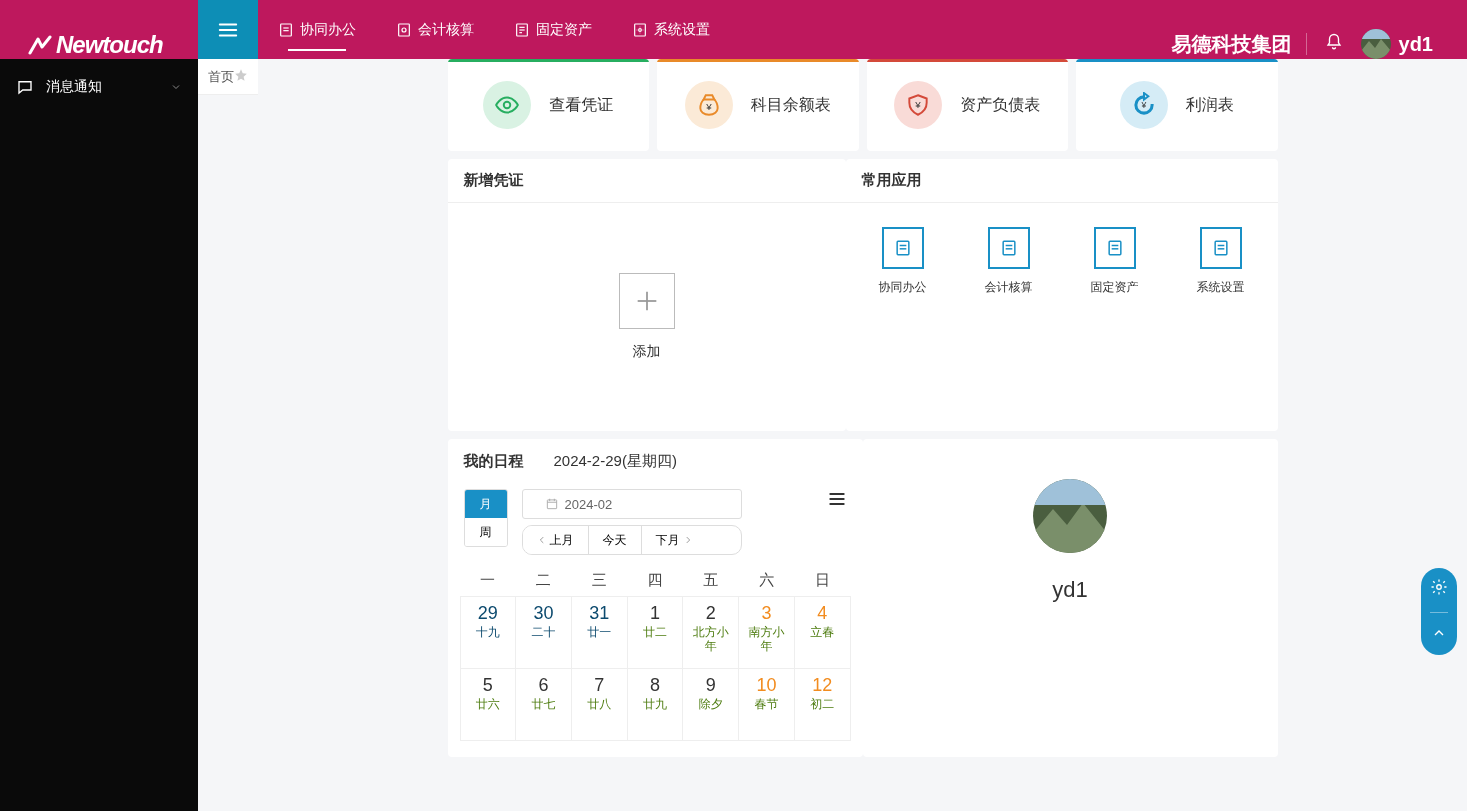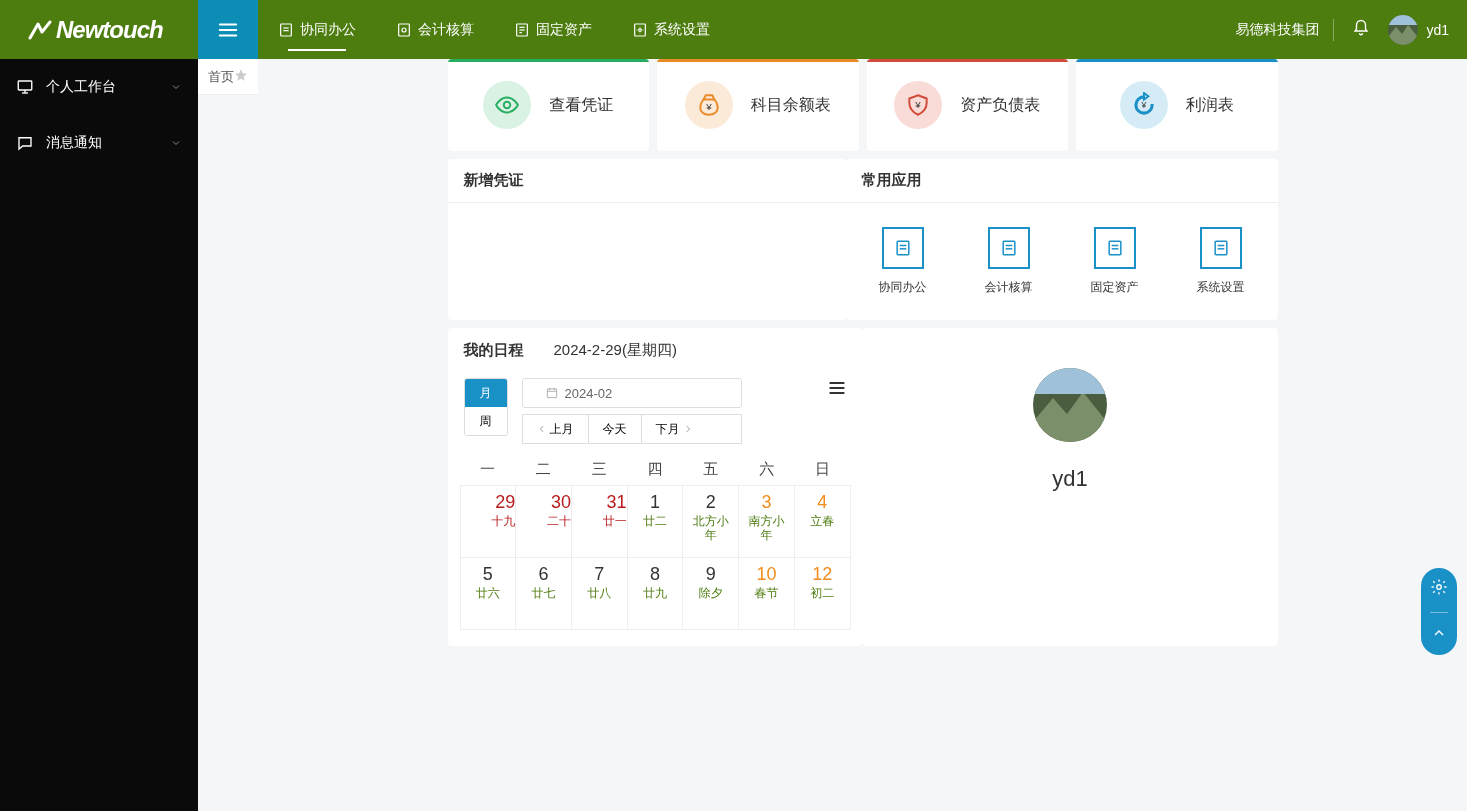--- a/index.html
+++ b/index.html
@@ -1,27 +1,27 @@
 <!DOCTYPE html>
 <html><head>
 <meta charset="utf-8">
 <style>
 * { box-sizing: border-box; margin: 0; padding: 0; }
 body { font-family: "Microsoft YaHei", "PingFang SC", sans-serif; background: #f5f6f8; color: #333; width:1467px; height:811px; overflow:hidden; }
 
 
-.topbar { height:59px; background:#4d7c0f; display:flex; align-items:center; color:#fff; }
+.topbar { height:59px; background:#be185d; display:flex; align-items:flex-end; color:#fff; }
 .logo { width:198px; padding-left:28px; font-size:24px; font-weight:bold; font-style:italic; letter-spacing:-1px; display:flex; align-items:center; }
 .logo svg { margin-right:4px; }
 .hamburger { width:60px; height:59px; display:flex; align-items:center; justify-content:center; background:#0d8eb6; cursor:pointer; }
 .hamburger svg { stroke:#fff; }
 .topnav-item { padding:0 20px; height:59px; display:flex; align-items:center; font-size:14px; cursor:pointer; position:relative; }
 .topnav-item.active::after { content:""; position:absolute; bottom:8px; left:30px; right:30px; height:2px; background:#fff; }
 .topnav-item svg { margin-right:6px; }
-.top-right { margin-left:auto; display:flex; align-items:center; padding-right:18px; font-size:14px; }
+.top-right { margin-left:auto; display:flex; align-items:center; padding-right:34px; font-size:20px;font-weight:bold; }
 .top-right-divider { width:1px; height:22px; background:rgba(255,255,255,.35); margin:0 14px; }
 .bell { margin:0 4px; cursor:pointer; }
 .avatar-small { width:30px; height:30px; border-radius:50%; overflow:hidden; margin-left:14px; margin-right:8px; }
 .avatar-small svg { width:30px; height:30px; }
 
 
 .layout { display:flex; height:calc(811px - 59px); }
 .sidebar { width:198px; background:#0a0a0a; color:#fff; }
 .side-item { height:56px; display:flex; align-items:center; padding:0 16px; font-size:14px; cursor:pointer; justify-content:space-between; }
 .side-item-left { display:flex; align-items:center; }
@@ -62,34 +62,34 @@
 
 .schedule-header { height:44px; display:flex; align-items:center; padding:0 16px; gap:30px; }
 .schedule-header .t { font-size:15px; font-weight:600; }
 .schedule-header .d { font-size:15px; font-weight:500; }
 .view-toggle { display:inline-flex; flex-direction:column; border:1px solid #ddd; border-radius:3px; overflow:hidden; }
 .view-toggle button { width:42px; height:28px; background:#fff; border:none; font-size:12px; cursor:pointer; }
 .view-toggle button.active { background:#1990c6; color:#fff; }
 .sched-controls { display:flex; align-items:flex-start; padding:6px 16px 10px; gap:14px; }
 .date-input-wrap { display:flex; align-items:center; border:1px solid #ddd; border-radius:3px; height:30px; padding:0 22px; width:220px; font-size:13px; color:#666; }
 .date-input-wrap svg { margin-right:6px; stroke:#aaa; }
-.nav-btns { display:flex; border:1px solid #ddd; border-radius:1px; overflow:hidden; }
+.nav-btns { display:flex; border:1px solid #ddd; border-radius:10px; overflow:hidden; }
 .nav-btns button { height:28px; padding:0 14px; background:#fff; border:none; border-right:1px solid #ddd; font-size:12px; cursor:pointer; display:flex; align-items:center; gap:3px; }
 .nav-btns button:last-child { border-right:none;justify-content:flex-end; }
 .sched-stack { display:flex; flex-direction:column; gap:6px; }
 .list-ico { margin-left:auto; cursor:pointer; }
 
 
 .cal { padding:0 12px 16px; }
 .cal-head { display:grid; grid-template-columns:repeat(7,1fr); text-align:center; font-size:15px; color:#444; padding:6px 0; }
 .cal-body { display:grid; grid-template-columns:repeat(7,1fr); border-left:1px solid #eee; border-top:1px solid #eee; }
 .cal-cell { border-right:1px solid #eee; border-bottom:1px solid #eee; padding:6px 0 8px; text-align:center; min-height:72px; cursor:pointer; }
 .cal-cell .num { font-size:18px; color:#333; }
 .cal-cell .lab { font-size:12px; color:#4d7c0f; margin-top:2px; line-height:1.15; white-space:pre-line; }
-.cal-cell.fade .num, .cal-cell.fade .lab { color:#b91c1c;text-align:right; }
+.cal-cell.fade .num, .cal-cell.fade .lab { color:#0c4a6e; }
 .cal-cell.special .num { color:#f28c1f; }
 
 
 .profile-panel { display:flex; flex-direction:column; align-items:center; padding-top:40px; }
 .avatar-big { width:74px; height:74px; border-radius:50%; overflow:hidden; margin-bottom:24px; }
 .avatar-big svg { width:74px; height:74px; }
 .profile-name { font-size:22px; font-weight:500; }
 
 
 .float-dock { position:absolute; right:10px; bottom:156px; background:#1990c6; border-radius:22px; width:36px; padding:10px 0; display:flex; flex-direction:column; align-items:center; gap:12px; }
@@ -168,33 +168,20 @@
     <span>yd1</span>
   </div>
 </div>
 
 <div class="layout">
 
   <div class="sidebar">
     <div class="side-item">
       <div class="side-item-left">
         <svg width="18" height="18" viewBox="0 0 24 24" fill="none" stroke="#fff" stroke-width="1.8">
-            <rect x="3" y="4" width="18" height="12" rx="1"></rect>
-            <line x1="8" y1="20" x2="16" y2="20"></line>
-            <line x1="12" y1="16" x2="12" y2="20"></line>
-          </svg>
-        <span>个人工作台</span>
-      </div>
-      <svg width="12" height="12" viewBox="0 0 24 24" fill="none" stroke="#888" stroke-width="2">
-          <path d="M6 9l6 6 6-6"></path>
-        </svg>
-    </div>
-    <div class="side-item">
-      <div class="side-item-left">
-        <svg width="18" height="18" viewBox="0 0 24 24" fill="none" stroke="#fff" stroke-width="1.8">
             <path d="M4 5h16v11H9l-5 4z"></path>
           </svg>
         <span>消息通知</span>
       </div>
       <svg width="12" height="12" viewBox="0 0 24 24" fill="none" stroke="#888" stroke-width="2">
           <path d="M6 9l6 6 6-6"></path>
         </svg>
     </div>
   </div>
 
@@ -251,20 +238,29 @@
                   <text x="12" y="15" text-anchor="middle" font-size="8" fill="currentColor" stroke="none">¥</text>
                 </svg>
     </div>
     <span>利润表</span>
             </div>
           </div>
 
         <div class="panels-row">
           <div class="panel panel-half">
             <div class="panel-header">新增凭证</div>
+            <div class="add-area">
+              <div class="add-box">
+                <svg width="28" height="28" viewBox="0 0 24 24" fill="none" stroke-width="1.5">
+                    <line x1="12" y1="4" x2="12" y2="20"></line>
+                    <line x1="4" y1="12" x2="20" y2="12"></line>
+                  </svg>
+              </div>
+              <span>添加</span>
+            </div>
           </div>
           <div class="panel panel-half">
             <div class="panel-header">常用应用</div>
             <div class="apps-grid" id="apps-grid">
                 <div class="app-item">
                   <div class="app-ico">
       <svg width="20" height="20" viewBox="0 0 24 24" fill="none" stroke="#1990c6" stroke-width="1.8">
                       <rect x="5" y="4" width="14" height="16" rx="1"></rect>
                       <line x1="8" y1="9" x2="16" y2="9"></line>
                       <line x1="8" y1="13" x2="16" y2="13"></line>

